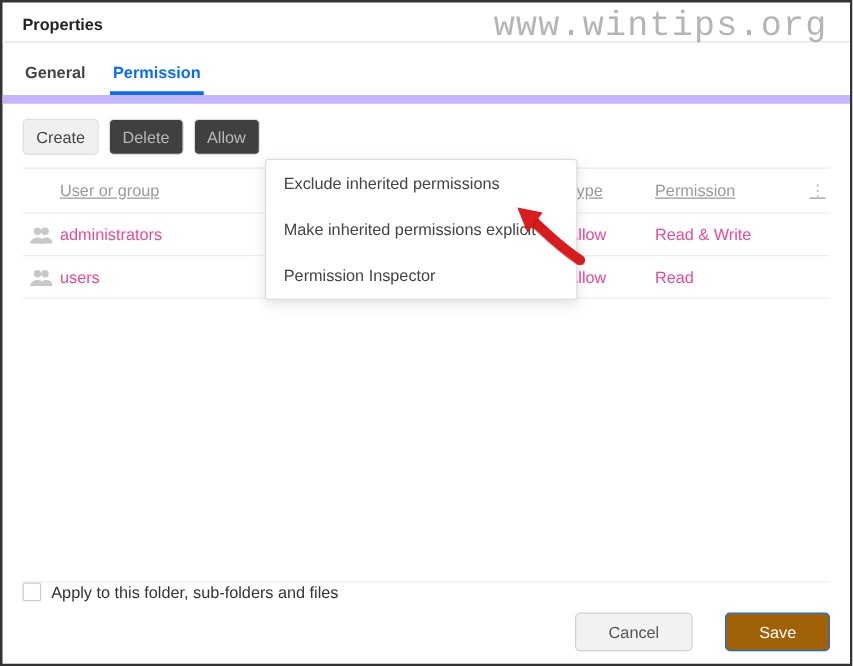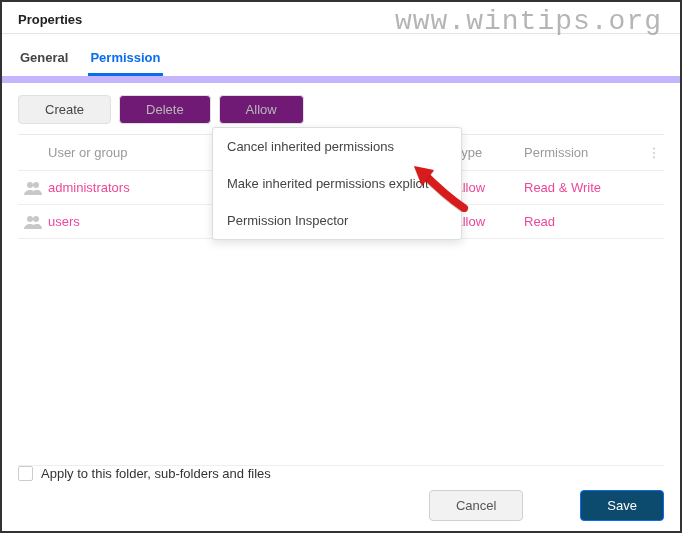--- a/index.html
+++ b/index.html
@@ -57,28 +57,28 @@
   .toolbar {
     display: flex;
     gap: 8px;
     padding: 12px 16px 10px 16px;
     position: relative;
   }
   .btn {
     background: #f0f0f0;
     border: 1px solid #e0e0e0;
     border-radius: 4px;
-    padding: 6px 26px;
+    padding: 6px 10px;
     font-size: 13px;
     color: #444;
     cursor: pointer;
   }
   .btn.disabled {
     color: #b8b8b8;
-    background: #701a75;
+    background: #404040;
     cursor: default;
   }
   .btn.dropdown {
     display: inline-flex;
     align-items: center;
     gap: 6px;
   }
   .highlight-red {
     outline: 3px solid #e02020;
     outline-offset: -1px;
@@ -113,20 +113,21 @@
   }
   .thead, .trow {
     display: flex;
     align-items: center;
     border-bottom: 1px solid #eee;
   }
   .thead {
     color: #9a9a9a;
     font-size: 13px;
     height: 36px;
+    text-decoration: underline;
   }
   .trow {
     color: #ec4899;
     height: 34px;
   }
   .col-icon { width: 30px; display:flex; justify-content:center; }
   .col-user { flex: 1 1 auto; width: 220px; }
   .col-prev { width: 80px; }
   .col-type { width: 70px; }
   .col-perm { width: 120px; }
@@ -165,24 +166,23 @@
   .btn-pill {
     border-radius: 4px;
     padding: 7px 26px;
     font-size: 13px;
     border: 1px solid #d0d0d0;
     background: #f2f2f2;
     color: #555;
     cursor: pointer;
   }
   .btn-primary {
-    background: #0c4a6e;
+    background: #a16207;
     border-color: #0a6cf0;
     color: #fff;
-    margin-left: 31px;
   }
 </style>
 </head>
 <body>
 
 <div class="outer">
 
   <div class="watermark">www.wintips.org</div>
 
   <div class="header">
@@ -193,21 +193,21 @@
     <div class="tab">General</div>
     <div class="tab active">Permission</div>
   </div>
 
   <div class="toolbar">
     <button class="btn">Create</button>
     <button class="btn disabled">Delete</button>
     <button class="btn disabled">Allow</button>
 
     <div class="dropdown-menu">
-      <div class="dropdown-item">Cancel inherited permissions</div>
+      <div class="dropdown-item">Exclude inherited permissions</div>
       <div class="dropdown-item">Make inherited permissions explicit</div>
       <div class="dropdown-item">Permission Inspector</div>
     </div>
   </div>
 
   <div class="table">
     <div class="thead">
       <div class="col-icon"></div>
       <div class="col-user">User or group</div>
       <div class="col-prev"></div>

